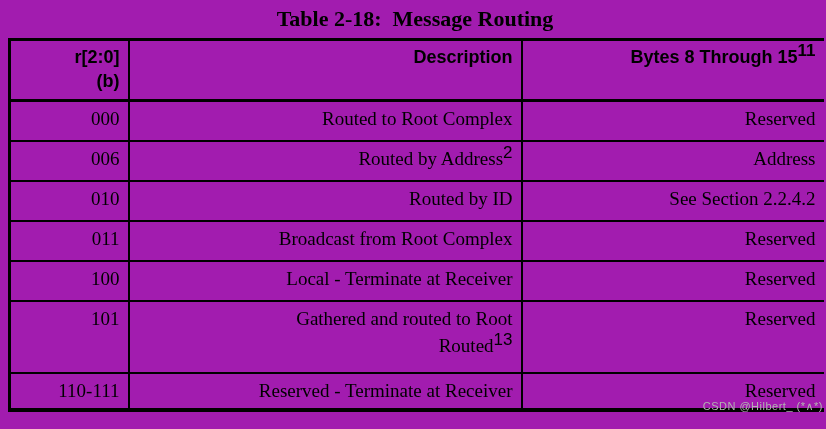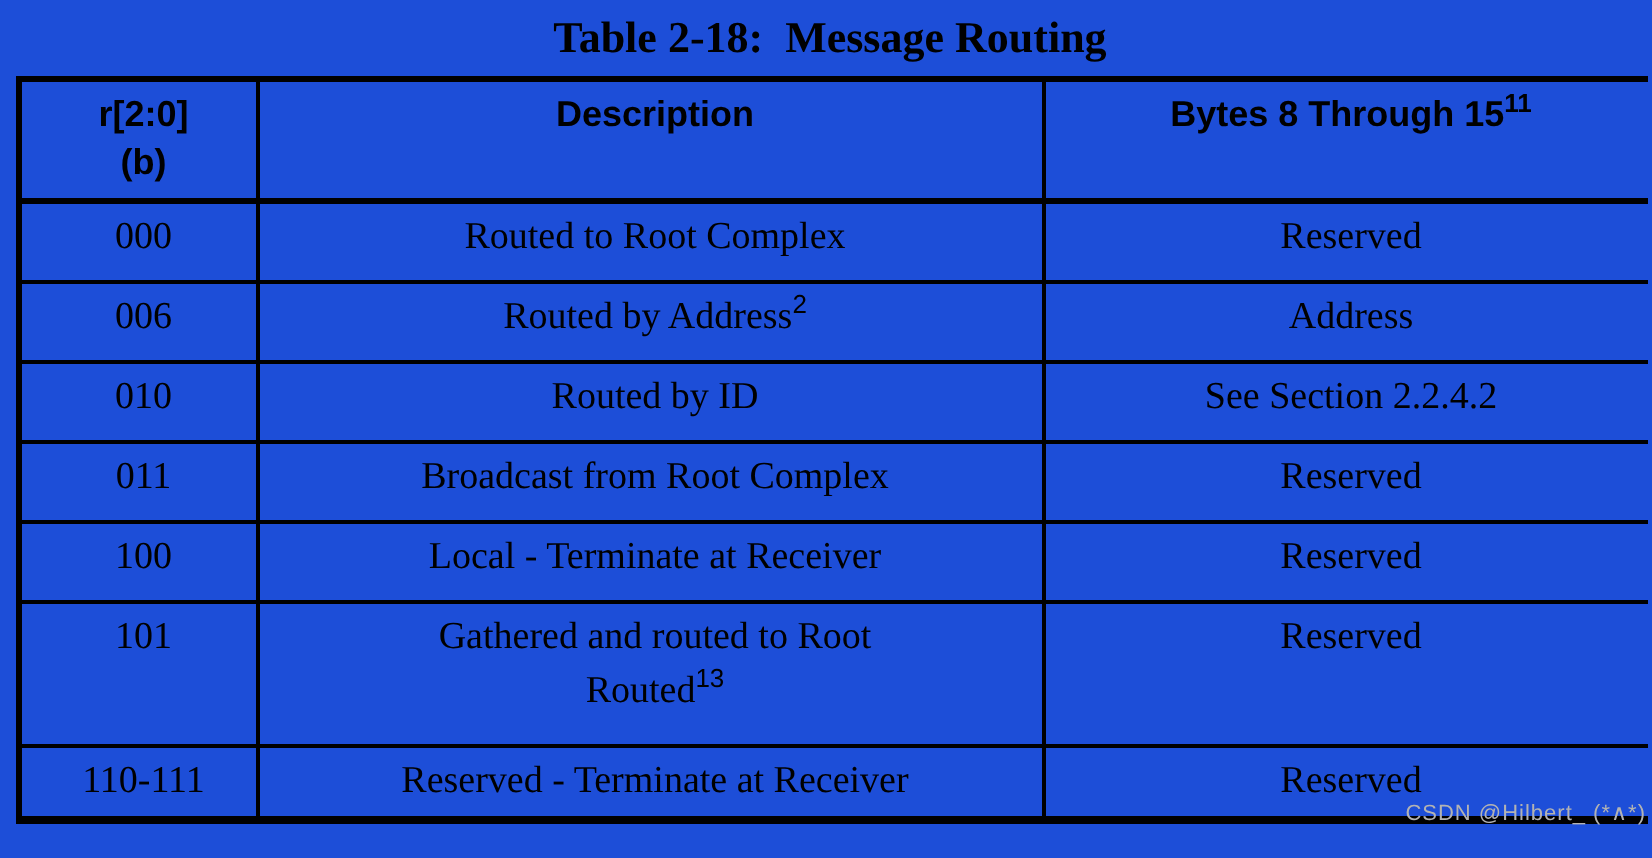--- a/index.html
+++ b/index.html
@@ -1,20 +1,20 @@
 <!DOCTYPE html>
 <html><head>
 <meta charset="utf-8">
 <style>
   html, body { margin: 0; padding: 0; background: #ffffff; }
   #canvas {
     position: relative;
     width: 826px;
     height: 429px;
-    background: #1d4ed8;
+    background: #a21caf;
     overflow: hidden;
     font-family: "Liberation Serif", serif;
     color: #000000;
   }
   .doc-title {
     position: absolute;
     left: 8px;
     top: 6px;
     width: 814px;
     text-align: center;
@@ -31,21 +31,21 @@
     width: 814px;
     border-collapse: collapse;
     table-layout: fixed;
     border-top: 3px solid #000000;
   }
   table.routing col.c1 { width: 119px; }
   table.routing col.c2 { width: 393px; }
   table.routing col.c3 { width: 302px; }
   table.routing th, table.routing td {
     vertical-align: top;
-    text-align: center;
+    text-align: right;
     padding: 4px 8px 2px 13px;
     border-right: 2px solid #000000;
   }
   table.routing th:last-child, table.routing td:last-child {
     border-right: none;
   }
   table.routing th:first-child, table.routing td:first-child {
     border-left: 3px solid #000000;
   }
   table.routing thead th {
@@ -65,21 +65,21 @@
     line-height: 1.42;
     white-space: pre-line;
   }
   table.routing tbody tr.tall td { height: 64px; }
   table.routing tbody tr:last-child td {
     height: 28px;
     border-bottom: 4px solid #000000;
   }
   sup.fnote {
     font-family: "Liberation Sans", sans-serif;
-    font-size: 13px;
+    font-size: 17px;
     line-height: 0;
     vertical-align: super;
   }
   .watermark {
     position: absolute;
     right: 3px;
     top: 400px;
     font-family: "Liberation Sans", sans-serif;
     font-size: 11px;
     color: #b3b3b3;

